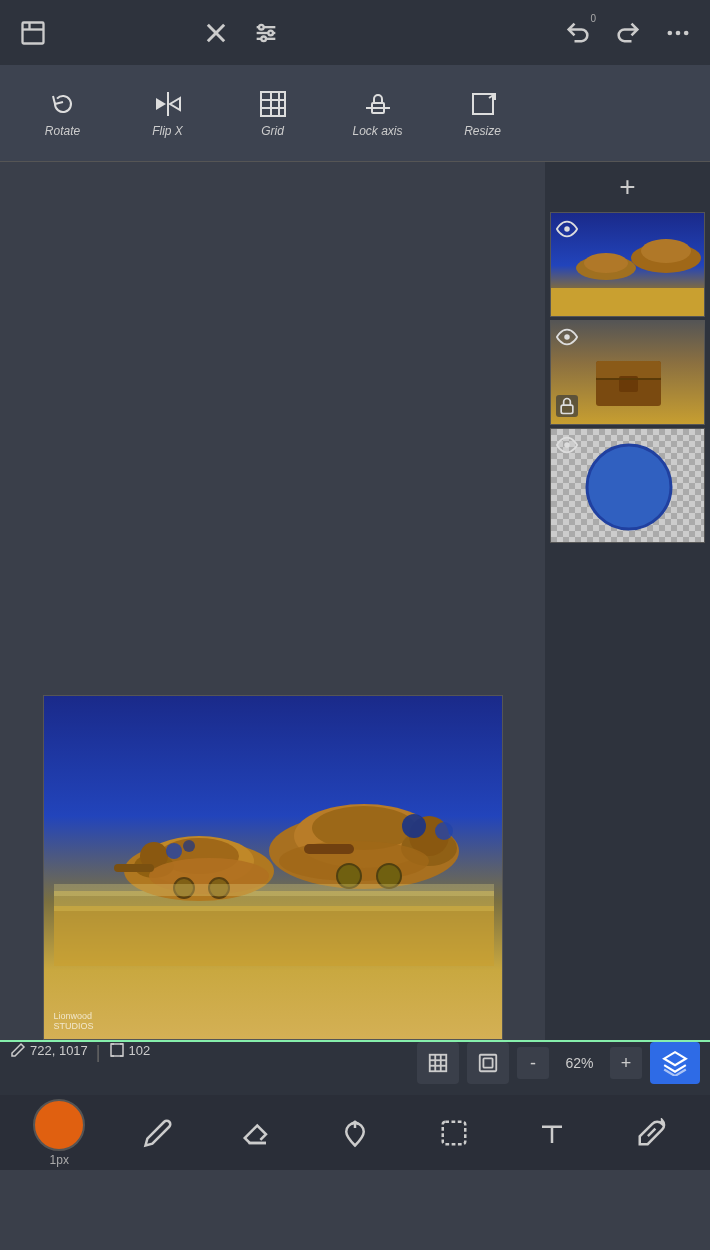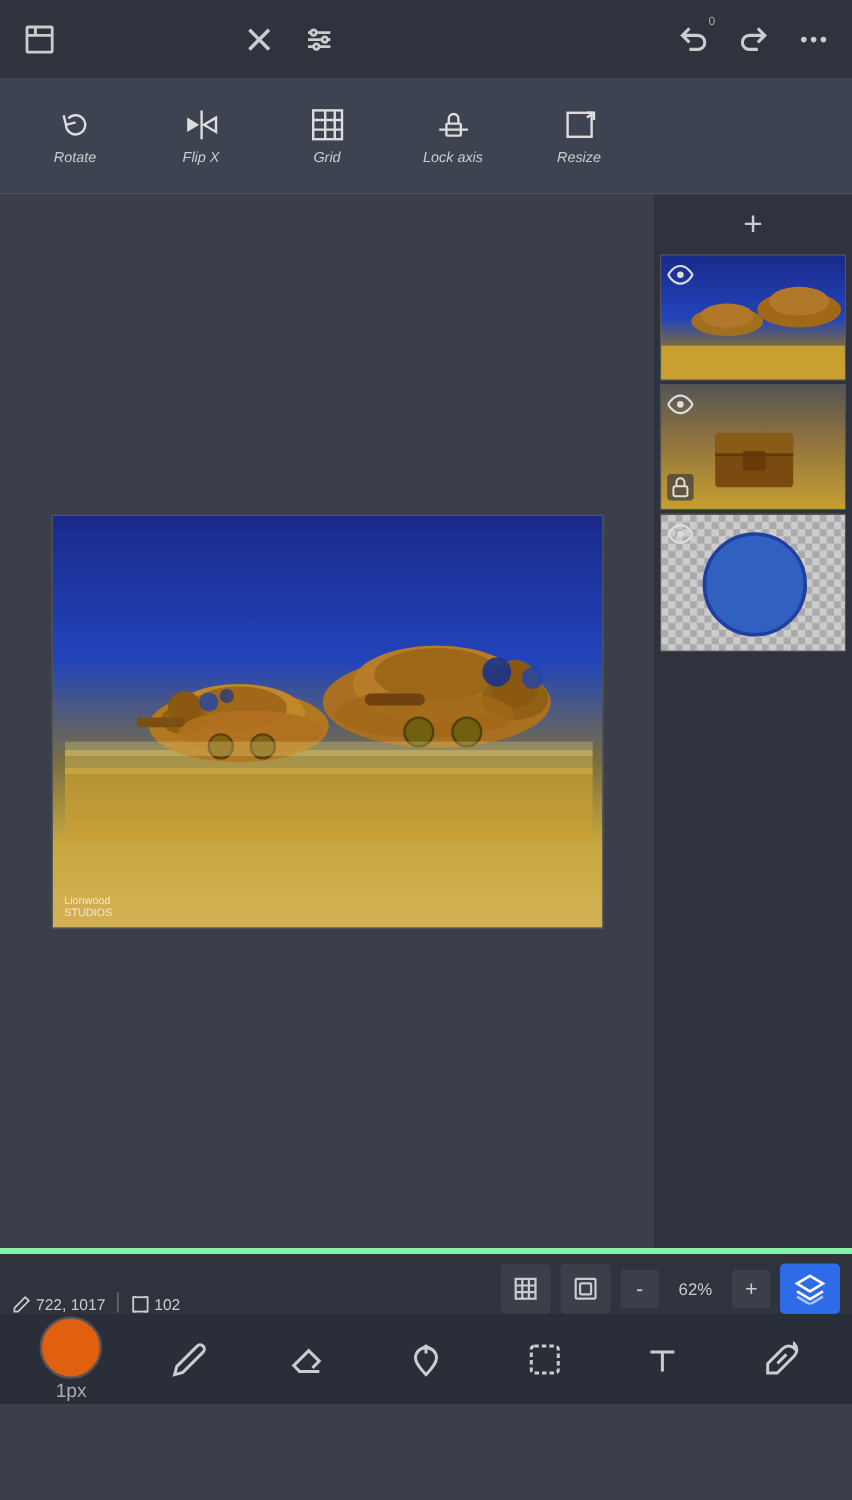--- a/index.html
+++ b/index.html
@@ -67,21 +67,21 @@
     
     .main-area {
       display: flex;
       position: relative;
       height: calc(1250px - 65px - 172px - 60px - 75px);
     }
 
     .canvas-area {
       flex: 1;
       display: flex;
-      align-items: center;
+      align-items: flex-end;
       justify-content: center;
       background: #3a3f4a;
       position: relative;
     }
 
     .canvas-image {
       width: 460px;
       height: 345px;
       background: linear-gradient(180deg, #1a2a8a 0%, #2244bb 35%, #7b7040 60%, #c9a840 80%, #d4b055 100%);
       position: relative;
@@ -172,24 +172,24 @@
       width: 100%;
       height: 100%;
       position: absolute;
     }
 
     
     .status-bar {
       height: 55px;
       background: #2e333d;
       display: flex;
-      align-items: flex-end;
+      align-items: flex-start;
       padding: 0 10px;
       gap: 5px;
-      border-top: 5px solid #86efac;
+      border-top: 2px solid #86efac;
     }
     .status-text {
       color: #ccc;
       font-size: 13px;
       display: flex;
       align-items: center;
       gap: 4px;
     }
     .status-sep { color: #666; font-size: 18px; margin: 0 3px; }
     .zoom-controls {
@@ -253,21 +253,21 @@
     .color-swatch {
       width: 52px;
       height: 52px;
       border-radius: 50%;
       background: #e06010;
       cursor: pointer;
       border: 2px solid #555;
     }
     .px-label {
       color: #aaa;
-      font-size: 16px;
+      font-size: 12px;
       text-align: center;
       margin-top: 2px;
     }
     .tool-btn {
       width: 52px;
       height: 52px;
       display: flex;
       align-items: center;
       justify-content: center;
       cursor: pointer;

